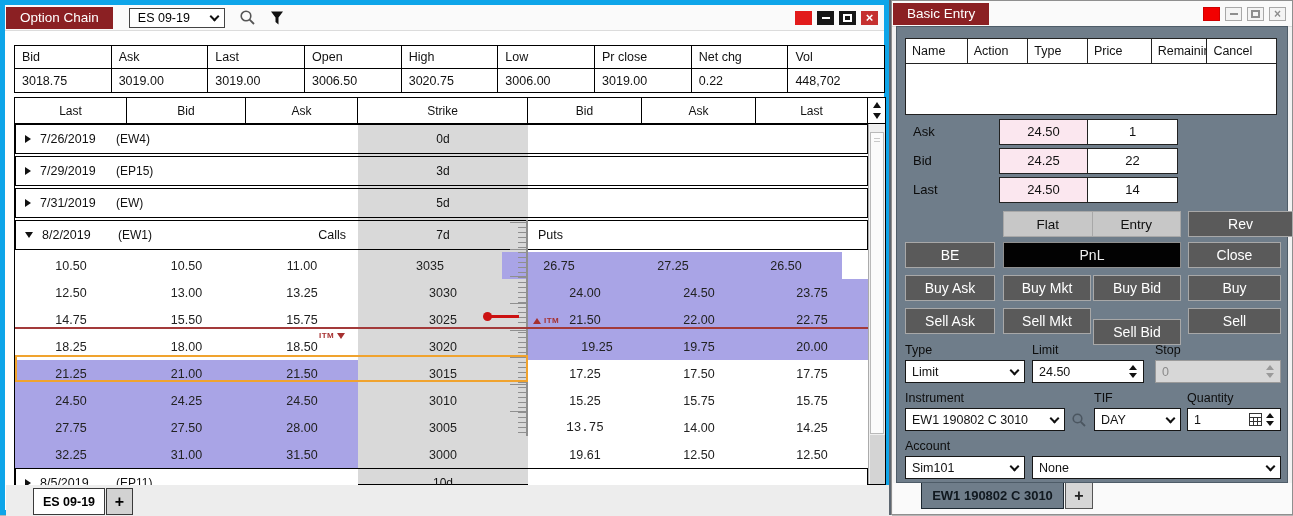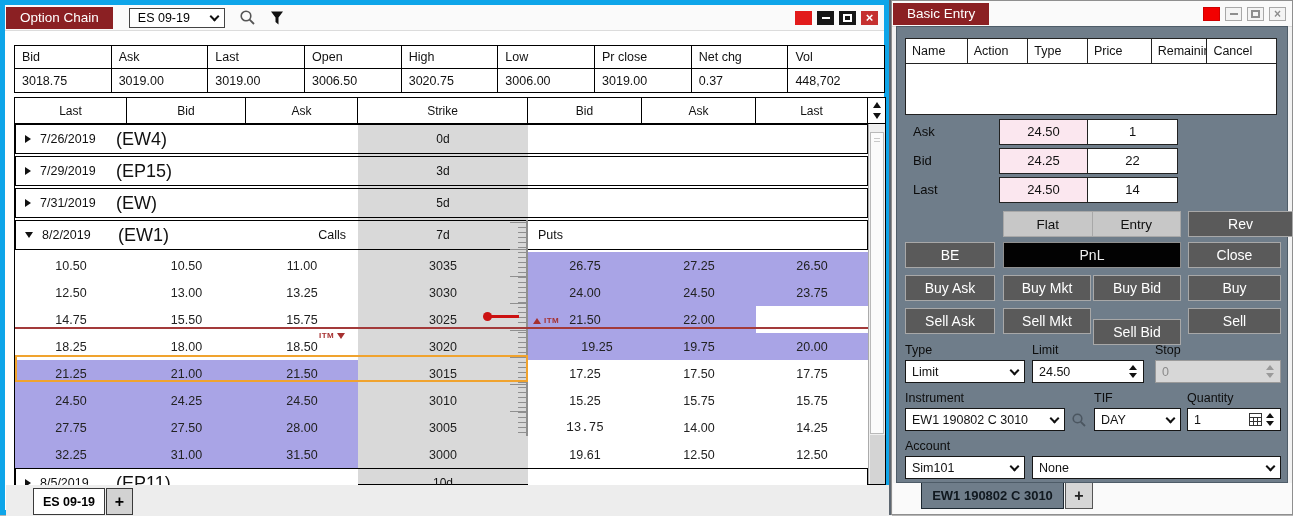--- a/index.html
+++ b/index.html
@@ -47,21 +47,21 @@
   .tri-dn-bk { width:0; height:0; border-left:4px solid transparent; border-right:4px solid transparent; border-top:6px solid #111; }
   .chain-body { position:relative; height:360px;
     background:linear-gradient(to right, transparent 0 343px, var(--strike-gray,#d9d9d9) 343px 513px, transparent 513px); }
 
   .chain-expiry-row { width:853px; height:30px; margin-bottom:2px; border:1px solid #000; display:flex; background:transparent; }
   .exp-left { width:342px; background:#fff; display:flex; align-items:center; position:relative; }
   .exp-arrow { margin:0 9px 0 9px; flex:none; }
   .exp-arrow.right { width:0; height:0; border-top:4px solid transparent; border-bottom:4px solid transparent; border-left:6px solid #111; }
   .exp-arrow.down  { width:0; height:0; border-left:4px solid transparent; border-right:4px solid transparent; border-top:6px solid #111; }
   .exp-date { width:76px; font-size:12.5px; color:#111; }
-  .exp-code { font-size:18px; color:#111; }
+  .exp-code { font-size:12px; color:#111; }
   .calls-label { position:absolute; right:12px; font-size:12.5px; color:#111; }
   .exp-strike { width:170px; display:flex; align-items:center; justify-content:center; font-size:12px; color:#111; }
   .exp-right { flex:1; background:#fff; display:flex; align-items:center; }
   .puts-label { margin-left:10px; font-size:12.5px; color:#111; }
 
   .chain-option-row { width:853px; height:27px; display:flex; }
   .opt-cell { display:flex; align-items:center; justify-content:center; font-size:12.5px; color:#222; background:#fff; }
   .opt-cell.strike { background:transparent; }
   .opt-cell.itm { background:var(--itm-purple,#a9a4e6); }
 
@@ -172,21 +172,21 @@
           <div class="qcell">Vol</div>
         </div>
       <div class="qrow qv">
           <div class="qcell">3018.75</div>
           <div class="qcell">3019.00</div>
           <div class="qcell">3019.00</div>
           <div class="qcell">3006.50</div>
           <div class="qcell">3020.75</div>
           <div class="qcell">3006.00</div>
           <div class="qcell">3019.00</div>
-          <div class="qcell">0.37</div>
+          <div class="qcell">0.22</div>
           <div class="qcell">448,702</div>
         </div>
     </div>
 
     <div class="chain">
       <div class="chain-header">
         <div class="hcells">
             <div class="hcell" style="width: 112px;">Last</div>
             <div class="hcell" style="width: 119px;">Bid</div>
             <div class="hcell" style="width: 112px;">Ask</div>
@@ -238,41 +238,42 @@
             </div>
             <div class="exp-strike">7d</div>
             <div class="exp-right">
               <span class="puts-label">Puts</span>
             </div>
           </div>
           <div class="chain-option-row">
             <div class="opt-cell" style="width: 112px;">10.50</div>
             <div class="opt-cell" style="width: 119px;">10.50</div>
             <div class="opt-cell" style="width: 112px;">11.00</div>
-            <div class="opt-cell strike" style="width: 170px;">3035</div>
+            <div class="opt-cell strike" style="width: 144px;">3035</div>
             <div class="opt-cell itm" style="width: 114px;">26.75</div>
             <div class="opt-cell itm" style="width: 114px;">27.25</div>
             <div class="opt-cell itm" style="width: 112px;">26.50</div>
           </div>
           <div class="chain-option-row">
             <div class="opt-cell" style="width: 112px;">12.50</div>
             <div class="opt-cell" style="width: 119px;">13.00</div>
             <div class="opt-cell" style="width: 112px;">13.25</div>
             <div class="opt-cell strike" style="width: 170px;">3030</div>
             <div class="opt-cell itm" style="width: 114px;">24.00</div>
             <div class="opt-cell itm" style="width: 114px;">24.50</div>
             <div class="opt-cell itm" style="width: 112px;">23.75</div>
           </div>
           <div class="chain-option-row">
             <div class="opt-cell" style="width: 112px;">14.75</div>
             <div class="opt-cell" style="width: 119px;">15.50</div>
             <div class="opt-cell" style="width: 112px;">15.75</div>
             <div class="opt-cell strike" style="width: 170px;">3025</div>
             <div class="opt-cell itm" style="width: 114px;">21.50</div>
             <div class="opt-cell itm" style="width: 114px;">22.00</div>
+            <div class="opt-cell itm" style="width: 112px;">22.75</div>
           </div>
           <div class="chain-option-row">
             <div class="opt-cell" style="width: 112px;">18.25</div>
             <div class="opt-cell" style="width: 119px;">18.00</div>
             <div class="opt-cell" style="width: 112px;">18.50</div>
             <div class="opt-cell strike" style="width: 170px;">3020</div>
             <div class="opt-cell itm" style="width: 114px; padding-left: 24px;">19.25</div>
             <div class="opt-cell itm" style="width: 114px;">19.75</div>
             <div class="opt-cell itm" style="width: 112px;">20.00</div>
           </div>

